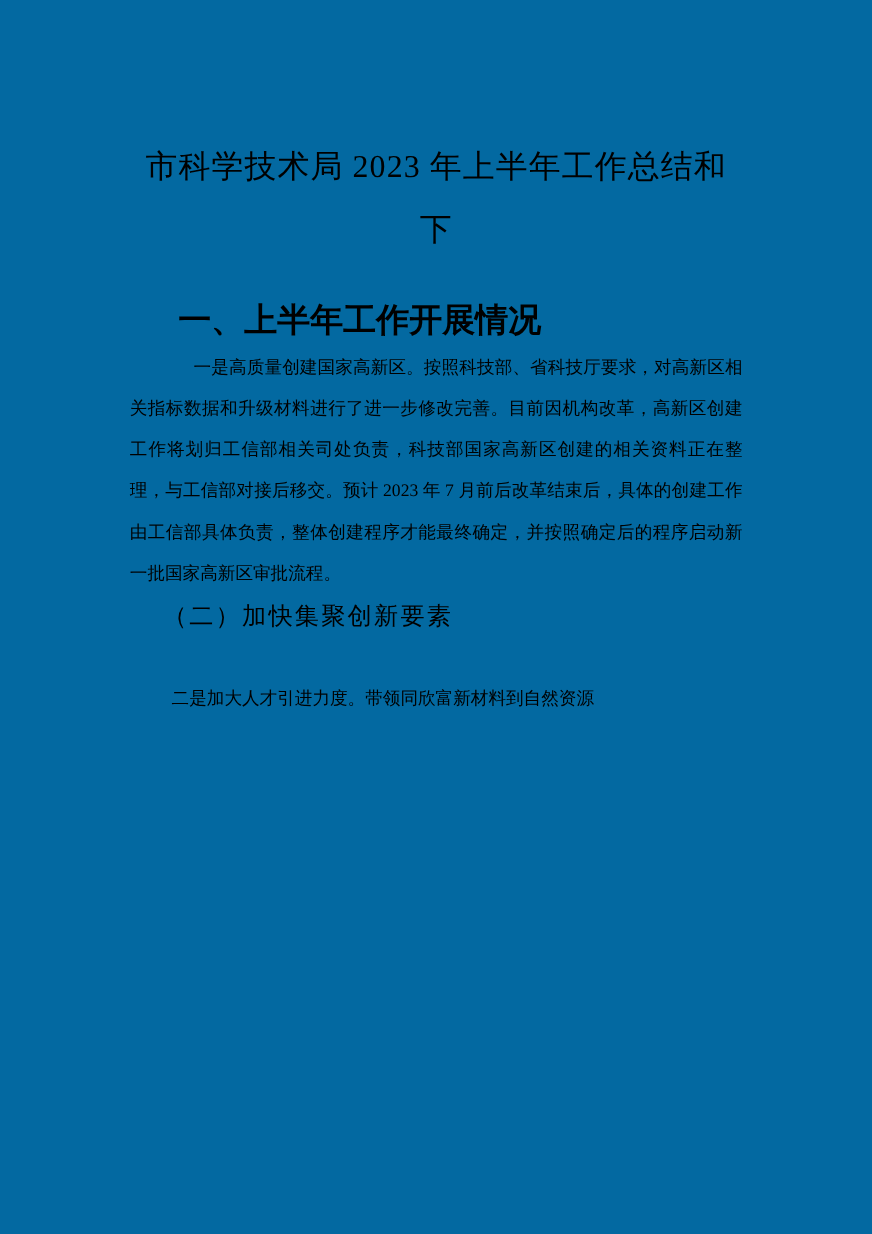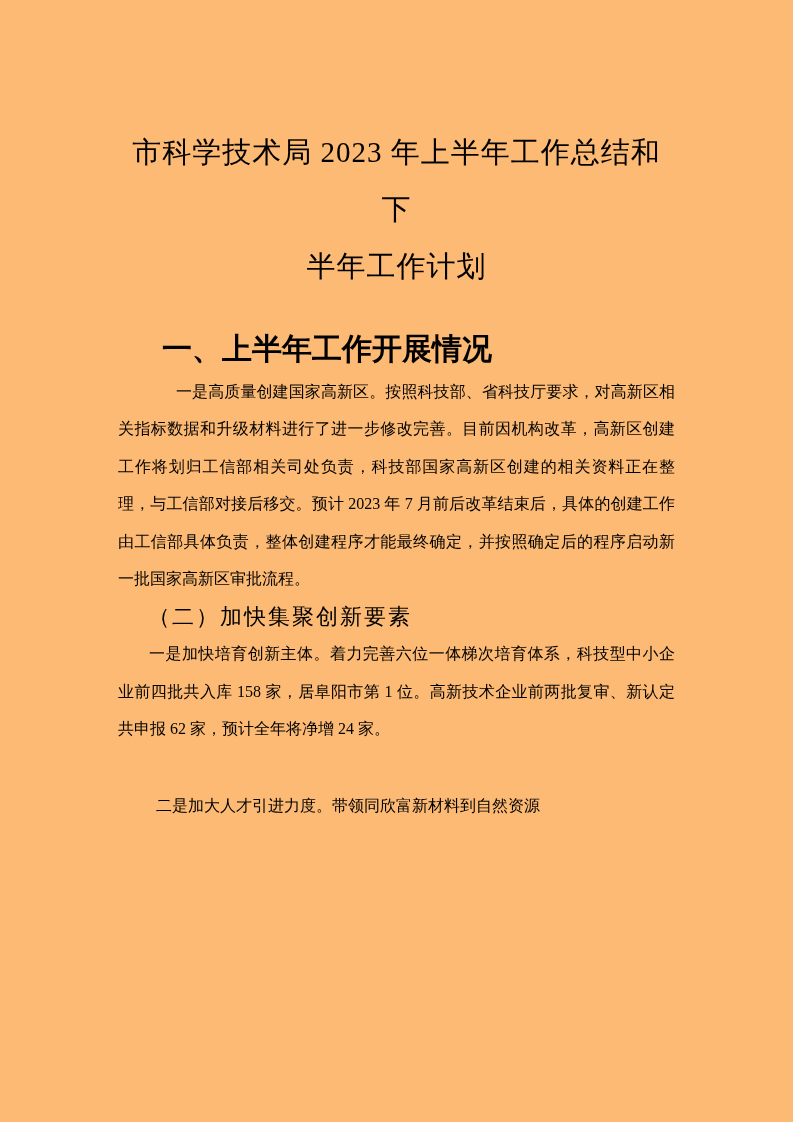--- a/index.html
+++ b/index.html
@@ -4,21 +4,21 @@
 <style>
   * { margin: 0; padding: 0; box-sizing: border-box; }
   html, body {
     width: 793px;
     background: #ffffff;
   }
   .page {
     position: relative;
     width: 793px;
     height: 1122px;
-    background: #fdba74;
+    background: #0369a1;
     color: #000000;
     overflow: hidden;
     padding: 124px 118px 0 118px;
     font-family: "Liberation Serif", "DejaVu Serif", serif;
   }
   .doc-title {
     font-size: 29px;
     line-height: 57px;
     font-weight: 500;
     text-align: center;
@@ -55,28 +55,26 @@
   .ind-c { text-indent: 31px; }
   .ind-d { text-indent: 38px; margin-top: 39px; }
 </style>
 </head>
 <body>
 
 <div class="page">
 
   <div class="doc-title">
     <span class="title-line">市科学技术局 2023 年上半年工作总结和下</span>
-    <span class="title-line">半年工作计划</span>
   </div>
 
   <div class="h1">一、上半年工作开展情况</div>
 
 
   <div class="para first ind-a">一是高质量创建国家高新区。按照科技部、省科技厅要求，对高新区相关指标数据和升级材料进行了进一步修改完善。目前因机构改革，高新区创建工作将划归工信部相关司处负责，科技部国家高新区创建的相关资料正在整理，与工信部对接后移交。预计 2023 年 7 月前后改革结束后，具体的创建工作由工信部具体负责，整体创建程序才能最终确定，并按照确定后的程序启动新一批国家高新区审批流程。</div>
 
 
   <div class="h2">（二）加快集聚创新要素</div>
 
-  <div class="para ind-c">一是加快培育创新主体。着力完善六位一体梯次培育体系，科技型中小企业前四批共入库 158 家，居阜阳市第 1 位。高新技术企业前两批复审、新认定共申报 62 家，预计全年将净增 24 家。</div>
 
   <div class="para ind-d">二是加大人才引进力度。带领同欣富新材料到自然资源</div>
 
 </div>
 
 </body></html>

